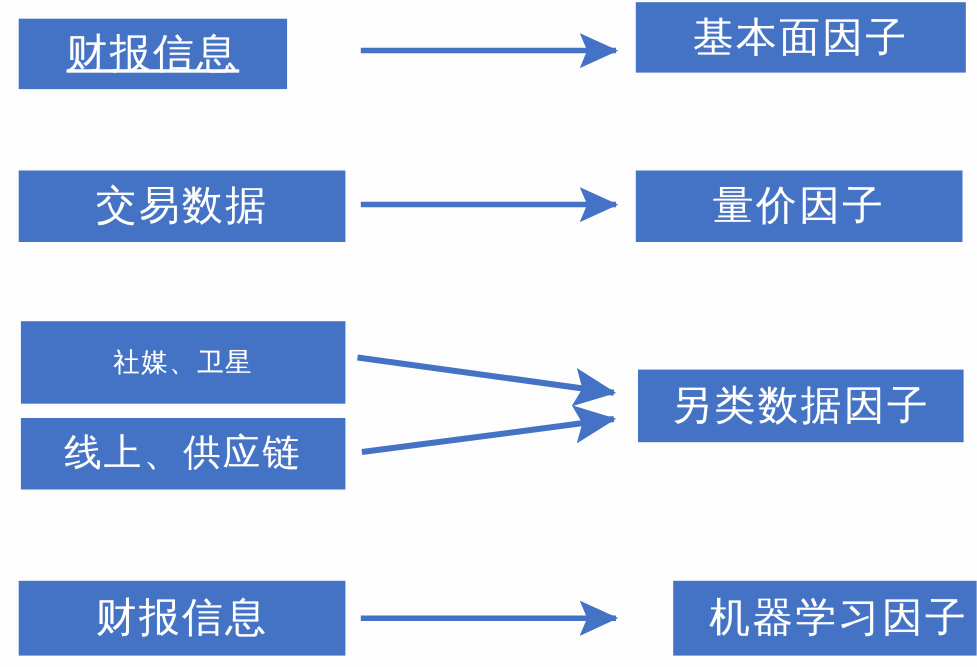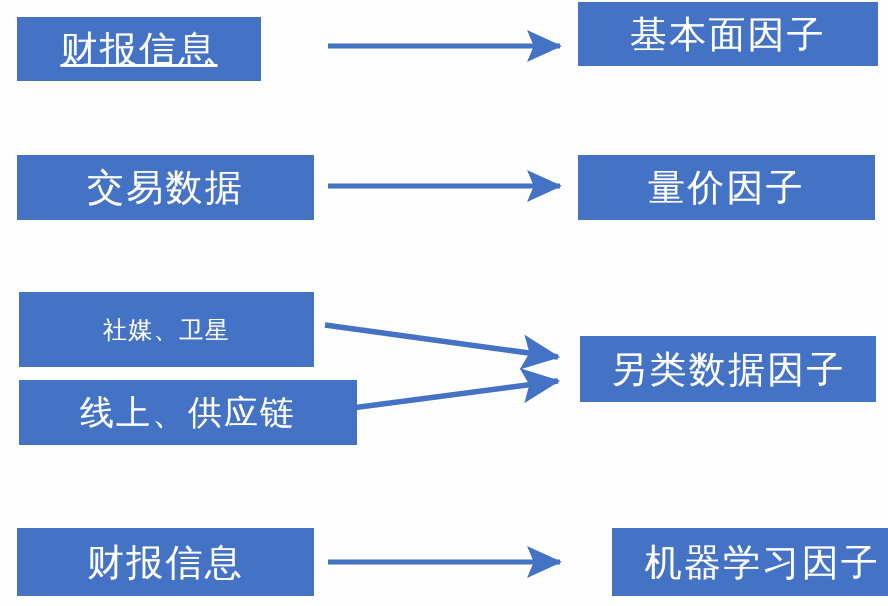--- a/index.html
+++ b/index.html
@@ -32,21 +32,21 @@
     text-shadow: 0 0 1px rgba(255,255,255,0.35);
   }
   .node-label {
     display: block;
     white-space: nowrap;
   }
   
   #node-financial-report { left: 17px;  top: 17px;  width: 244px; height: 64px; font-size: 37px; text-decoration: underline; }
   #node-trading-data     { left: 17px;  top: 155px; width: 297px; height: 65px; font-size: 37px; }
   #node-social-satellite { left: 19px;  top: 292px; width: 295px; height: 75px; font-size: 24px; }
-  #node-online-supply    { left: 19px;  top: 380px; width: 338px; height: 65px; font-size: 34px; }
+  #node-online-supply    { left: 19px;  top: 380px; width: 295px; height: 65px; font-size: 34px; }
   #node-all-data         { left: 17px;  top: 528px; width: 297px; height: 68px; font-size: 37px; }
   
   #node-fundamental-factor { left: 578px; top: 2px;  width: 300px; height: 64px; font-size: 37px; }
   #node-volume-price-factor{ left: 578px; top: 155px; width: 297px; height: 65px; font-size: 37px; text-align: right; }
   #node-alt-data-factor    { left: 580px; top: 336px; width: 296px; height: 66px; font-size: 37px; }
   #node-ml-factor          { left: 612px; top: 528px; width: 301px; height: 68px; font-size: 37px; }
 
   #edges {
     position: absolute;
     left: 0;

